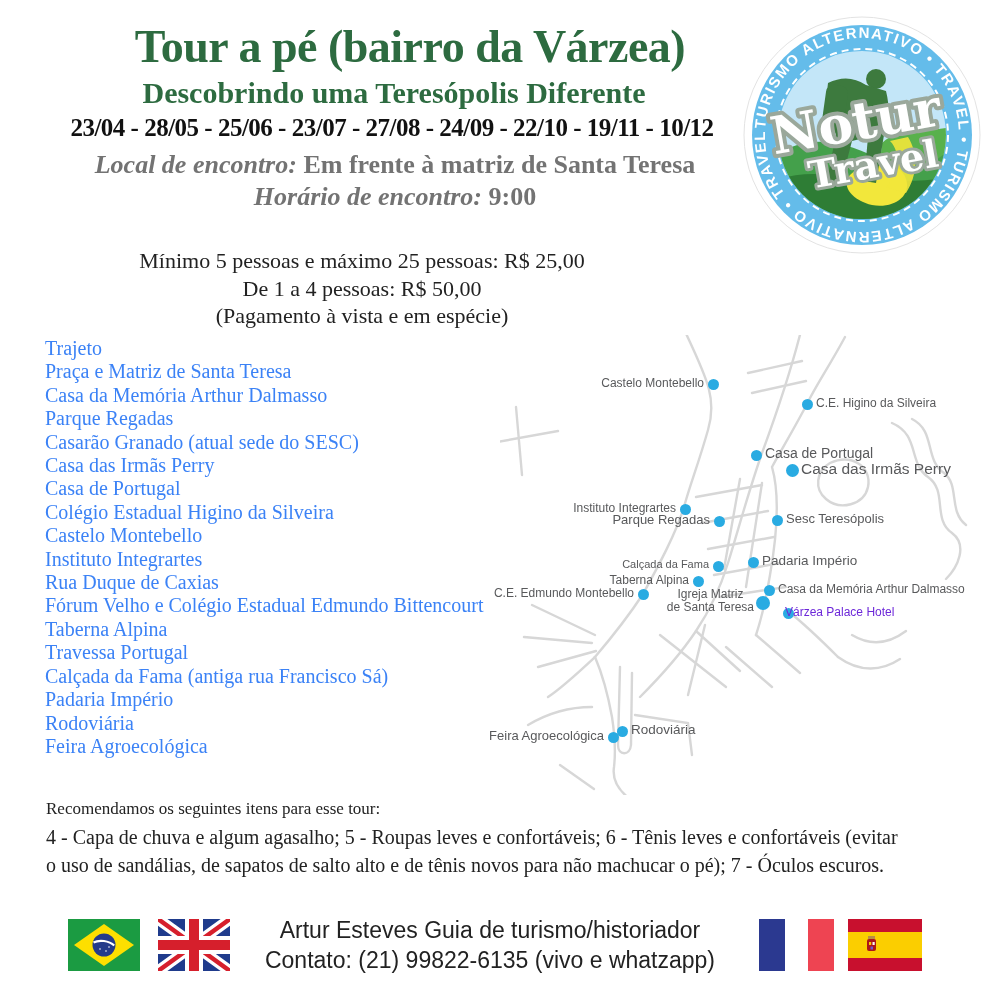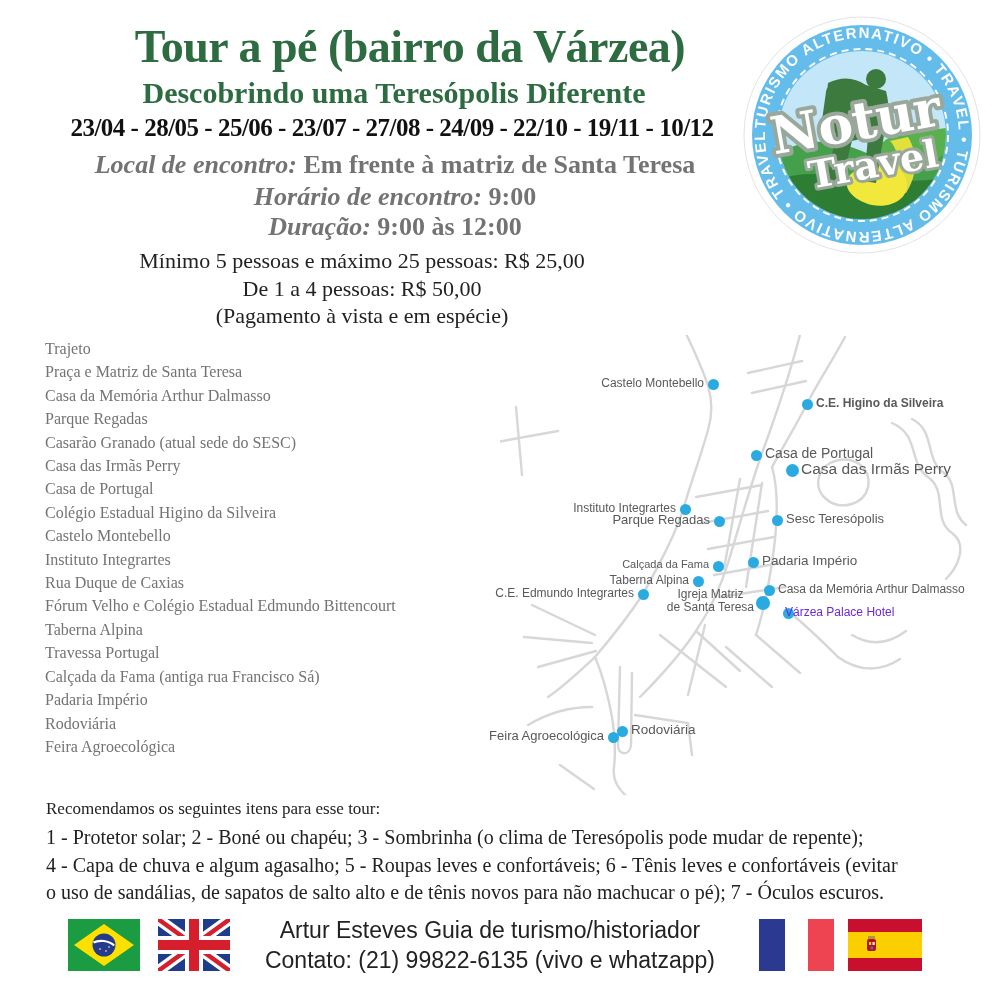--- a/index.html
+++ b/index.html
@@ -15,21 +15,21 @@
          font-size:25px;font-weight:bold;color:#111;letter-spacing:-0.5px;}
   .meet{position:absolute;left:0;width:790px;text-align:center;font-size:26px;color:#737373;}
   .meet .lbl{font-style:italic;font-weight:bold;}
   .meet .val{font-weight:bold;}
   .meet1{top:150px}.meet2{top:182px}.meet3{top:212px}
   .price{position:absolute;left:0;width:724px;text-align:center;font-size:22px;color:#222;}
   .price1{top:248px}.price2{top:276px}.price3{top:303px}
 
   
   #route-list{position:absolute;left:45px;top:337px;width:470px;}
-  .route-item{font-size:16px;line-height:23.4px;color:#737373;white-space:nowrap;}
+  .route-item{font-size:20px;line-height:23.4px;color:#3b82f6;white-space:nowrap;}
 
   
   #map{position:absolute;left:500px;top:335px;width:492px;height:460px;}
   #map svg{position:absolute;left:0;top:0;}
   .map-dot{position:absolute;border-radius:50%;}
   .map-label{position:absolute;white-space:nowrap;color:#58595b;
              font-family:"Liberation Sans",sans-serif;line-height:1.1;}
 
   
   #reco{position:absolute;left:46px;top:799px;width:940px;color:#222;}
@@ -57,24 +57,20 @@
   <div class="subtitle">Descobrindo uma Teresópolis Diferente</div>
   <div class="dates">23/04 - 28/05 - 25/06 -  23/07 - 27/08 - 24/09 - 22/10 - 19/11 - 10/12</div>
 
   <div class="meet meet1">
     <span class="lbl">Local de encontro:</span>
     <span class="val">Em frente à matriz de Santa Teresa</span>
   </div>
   <div class="meet meet2">
     <span class="lbl">Horário de encontro:</span>
     <span class="val">9:00</span>
-  </div>
-  <div class="meet meet3">
-    <span class="lbl">Duração:</span>
-    <span class="val">9:00 às 12:00</span>
   </div>
 
   <div class="price price1">Mínimo 5 pessoas e máximo 25 pessoas: R$ 25,00</div>
   <div class="price price2">De 1 a 4 pessoas: R$ 50,00</div>
   <div class="price price3">(Pagamento à vista e em espécie)</div>
 
   <div id="logo">
     <svg viewBox="-121 -121 242 242" width="242" height="242">
       <circle cx="0" cy="0" r="118" fill="#ffffff" stroke="#e3e3e3" stroke-width="1"></circle>
       <circle cx="0" cy="0" r="110" fill="#64bcea"></circle>
@@ -165,56 +161,55 @@
         <path d="M28,390 C48,378 70,372 92,372"></path>
         <path d="M60,430 L94,454"></path>
         <path d="M338,322 C360,338 382,336 400,324"></path>
         <path d="M352,300 C372,312 390,308 406,296"></path>
       </g>
     </svg>
     <div id="map-points">
         <div class="map-dot" style="left: 207.5px; top: 43.5px; width: 11px; height: 11px; background: rgb(41, 171, 226);"></div>
         <div class="map-label" style="font-size: 12px; color: rgb(88, 89, 91); top: 41.56px; right: 288px;">Castelo Montebello</div>
         <div class="map-dot" style="left: 301.5px; top: 63.5px; width: 11px; height: 11px; background: rgb(41, 171, 226);"></div>
-        <div class="map-label" style="font-size: 12px; color: rgb(88, 89, 91); top: 61.56px; left: 316px; font-weight: bold;">C.E. Higino da Silveira</div>
+        <div class="map-label" style="font-size: 12px; color: rgb(88, 89, 91); top: 61.56px; left: 316px;">C.E. Higino da Silveira</div>
         <div class="map-dot" style="left: 250.5px; top: 114.5px; width: 11px; height: 11px; background: rgb(41, 171, 226);"></div>
         <div class="map-label" style="font-size: 14px; color: rgb(88, 89, 91); top: 111.32px; left: 265px;">Casa de Portugal</div>
         <div class="map-dot" style="left: 285.5px; top: 128.5px; width: 13px; height: 13px; background: rgb(41, 171, 226);"></div>
         <div class="map-label" style="font-size: 15.5px; color: rgb(88, 89, 91); top: 125.39px; left: 301px;">Casa das Irmãs Perry</div>
         <div class="map-dot" style="left: 179.5px; top: 168.5px; width: 11px; height: 11px; background: rgb(41, 171, 226);"></div>
         <div class="map-label" style="font-size: 12px; color: rgb(88, 89, 91); top: 166.56px; right: 316px;">Instituto Integrartes</div>
         <div class="map-dot" style="left: 213.5px; top: 180.5px; width: 11px; height: 11px; background: rgb(41, 171, 226);"></div>
         <div class="map-label" style="font-size: 13px; color: rgb(88, 89, 91); top: 177.94px; right: 282px;">Parque Regadas</div>
         <div class="map-dot" style="left: 271.5px; top: 179.5px; width: 11px; height: 11px; background: rgb(41, 171, 226);"></div>
         <div class="map-label" style="font-size: 13px; color: rgb(88, 89, 91); top: 176.94px; left: 286px;">Sesc Teresópolis</div>
         <div class="map-dot" style="left: 212.5px; top: 225.5px; width: 11px; height: 11px; background: rgb(41, 171, 226);"></div>
         <div class="map-label" style="font-size: 11px; color: rgb(88, 89, 91); top: 222.63px; right: 283px;">Calçada da Fama</div>
         <div class="map-dot" style="left: 247.5px; top: 221.5px; width: 11px; height: 11px; background: rgb(41, 171, 226);"></div>
         <div class="map-label" style="font-size: 13.5px; color: rgb(88, 89, 91); top: 218.63px; left: 262px;">Padaria Império</div>
         <div class="map-dot" style="left: 192.5px; top: 240.5px; width: 11px; height: 11px; background: rgb(41, 171, 226);"></div>
         <div class="map-label" style="font-size: 12px; color: rgb(88, 89, 91); top: 238.56px; right: 303px;">Taberna Alpina</div>
         <div class="map-dot" style="left: 137.5px; top: 253.5px; width: 11px; height: 11px; background: rgb(41, 171, 226);"></div>
-        <div class="map-label" style="font-size: 12px; color: rgb(88, 89, 91); top: 251.56px; right: 358px;">C.E. Edmundo Integrartes</div>
+        <div class="map-label" style="font-size: 12px; color: rgb(88, 89, 91); top: 251.56px; right: 358px;">C.E. Edmundo Montebello</div>
         <div class="map-dot" style="left: 263.5px; top: 249.5px; width: 11px; height: 11px; background: rgb(41, 171, 226);"></div>
         <div class="map-label" style="font-size: 12px; color: rgb(88, 89, 91); top: 247.56px; left: 278px;">Casa da Memória Arthur Dalmasso</div>
         <div class="map-dot" style="left: 256px; top: 261px; width: 14px; height: 14px; background: rgb(41, 171, 226);"></div>
         <div class="map-label" style="font-size: 12px; color: rgb(88, 89, 91); top: 253px; right: 238px; text-align: center;">Igreja Matriz<br>de Santa Teresa</div>
         <div class="map-dot" style="left: 282.5px; top: 272.5px; width: 11px; height: 11px; background: rgb(41, 171, 226);"></div>
         <div class="map-label" style="font-size: 12px; color: #6d28d9; top: 270.56px; left: 285px;">Várzea Palace Hotel</div>
         <div class="map-dot" style="left: 116.5px; top: 390.5px; width: 11px; height: 11px; background: rgb(41, 171, 226);"></div>
         <div class="map-label" style="font-size: 13.5px; color: rgb(88, 89, 91); top: 387.63px; left: 131px;">Rodoviária</div>
         <div class="map-dot" style="left: 107.5px; top: 396.5px; width: 11px; height: 11px; background: rgb(41, 171, 226);"></div>
         <div class="map-label" style="font-size: 13px; color: rgb(88, 89, 91); top: 393.94px; right: 388px;">Feira Agroecológica</div>
       </div>
   </div>
 
   <div id="reco">
     <div class="reco-intro">Recomendamos os seguintes itens para esse tour:</div>
     <div id="reco-lines">
-        <div class="reco-line">1 - Protetor solar; 2 - Boné ou chapéu; 3 - Sombrinha (o clima de Teresópolis pode mudar de repente);</div>
         <div class="reco-line">4 - Capa de chuva e algum agasalho; 5 - Roupas leves e confortáveis; 6 - Tênis leves e confortáveis (evitar</div>
         <div class="reco-line">o uso de sandálias, de sapatos de salto alto e de tênis novos para não machucar o pé); 7 - Óculos escuros.</div>
       </div>
   </div>
 
   <div class="footer-text">
     <div>Artur Esteves Guia de turismo/historiador</div>
     <div>Contato: (21) 99822-6135 (vivo e whatzapp)</div>
   </div>
 

